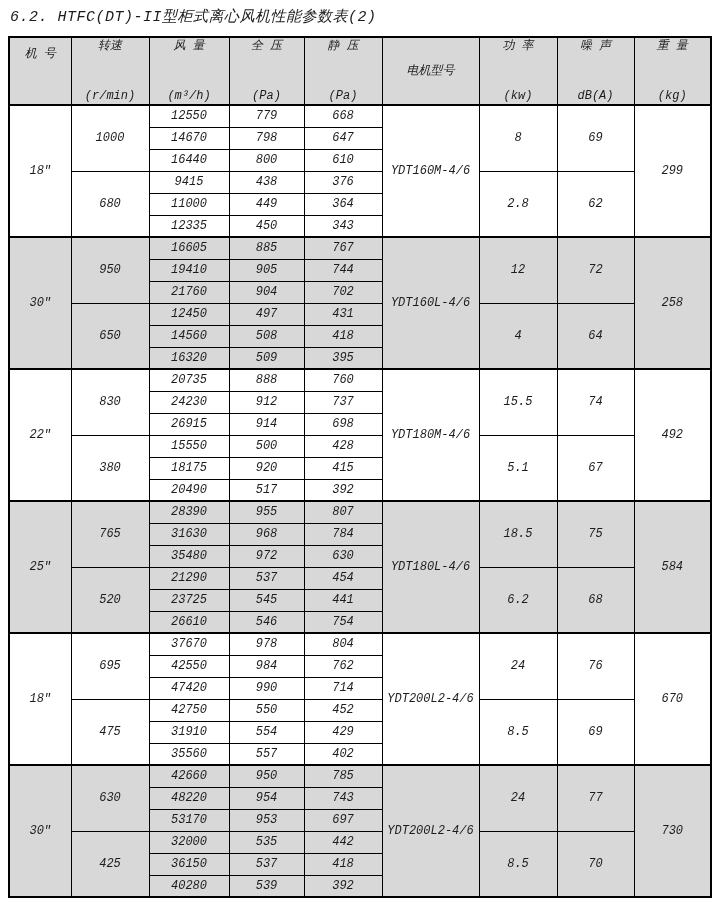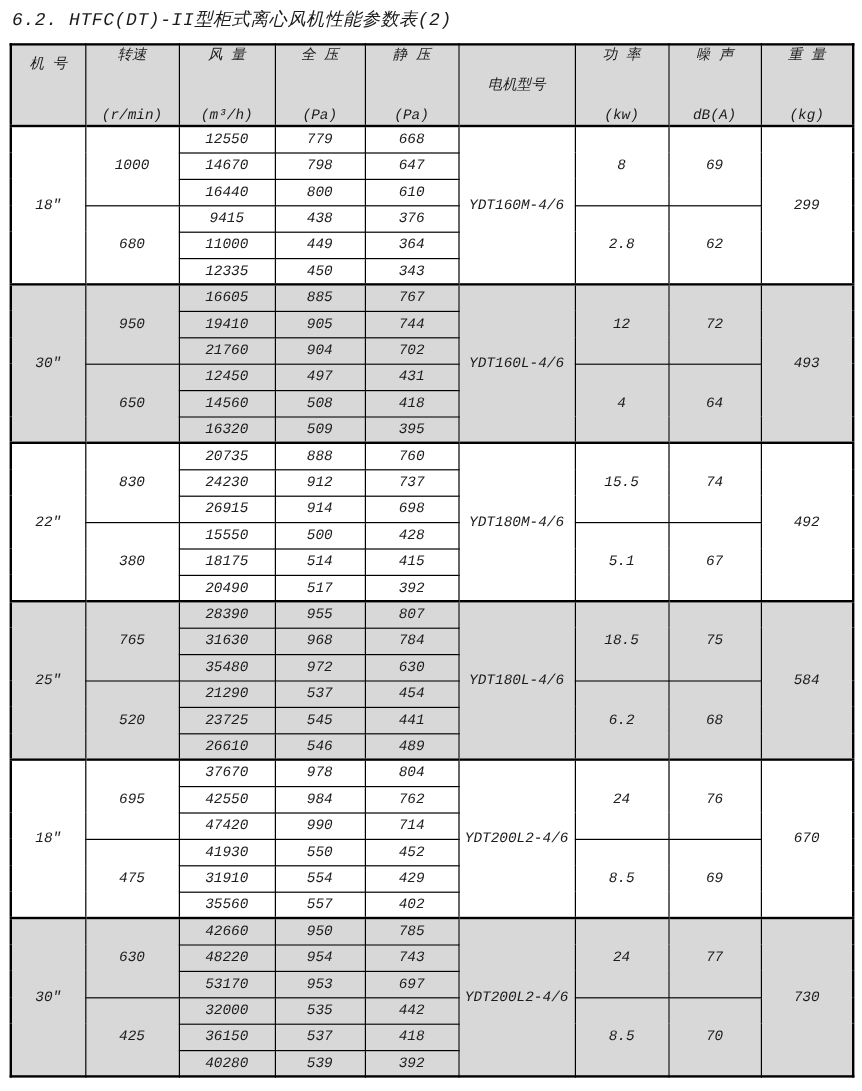--- a/index.html
+++ b/index.html
@@ -145,21 +145,21 @@
         </tr>
         <tr class="shaded section-start">
           <td rowspan="6" class="size-cell">30″</td>
           <td rowspan="3">950</td>
           <td>16605</td>
           <td>885</td>
           <td>767</td>
           <td rowspan="6">YDT160L-4/6</td>
           <td rowspan="3">12</td>
           <td rowspan="3">72</td>
-          <td rowspan="6">493</td>
+          <td rowspan="6">258</td>
         </tr>
         <tr class="shaded">
           <td>19410</td>
           <td>905</td>
           <td>744</td>
         </tr>
         <tr class="shaded">
           <td>21760</td>
           <td>904</td>
           <td>702</td>
@@ -206,21 +206,21 @@
         <tr>
           <td rowspan="3">380</td>
           <td>15550</td>
           <td>500</td>
           <td>428</td>
           <td rowspan="3">5.1</td>
           <td rowspan="3">67</td>
         </tr>
         <tr>
           <td>18175</td>
-          <td>514</td>
+          <td>920</td>
           <td>415</td>
         </tr>
         <tr>
           <td>20490</td>
           <td>517</td>
           <td>392</td>
         </tr>
         <tr class="shaded section-start">
           <td rowspan="6" class="size-cell">25″</td>
           <td rowspan="3">765</td>
@@ -251,21 +251,21 @@
           <td rowspan="3">68</td>
         </tr>
         <tr class="shaded">
           <td>23725</td>
           <td>545</td>
           <td>441</td>
         </tr>
         <tr class="shaded">
           <td>26610</td>
           <td>546</td>
-          <td>489</td>
+          <td>754</td>
         </tr>
         <tr class="section-start">
           <td rowspan="6" class="size-cell">18″</td>
           <td rowspan="3">695</td>
           <td>37670</td>
           <td>978</td>
           <td>804</td>
           <td rowspan="6">YDT200L2-4/6</td>
           <td rowspan="3">24</td>
           <td rowspan="3">76</td>
@@ -276,21 +276,21 @@
           <td>984</td>
           <td>762</td>
         </tr>
         <tr>
           <td>47420</td>
           <td>990</td>
           <td>714</td>
         </tr>
         <tr>
           <td rowspan="3">475</td>
-          <td>41930</td>
+          <td>42750</td>
           <td>550</td>
           <td>452</td>
           <td rowspan="3">8.5</td>
           <td rowspan="3">69</td>
         </tr>
         <tr>
           <td>31910</td>
           <td>554</td>
           <td>429</td>
         </tr>

